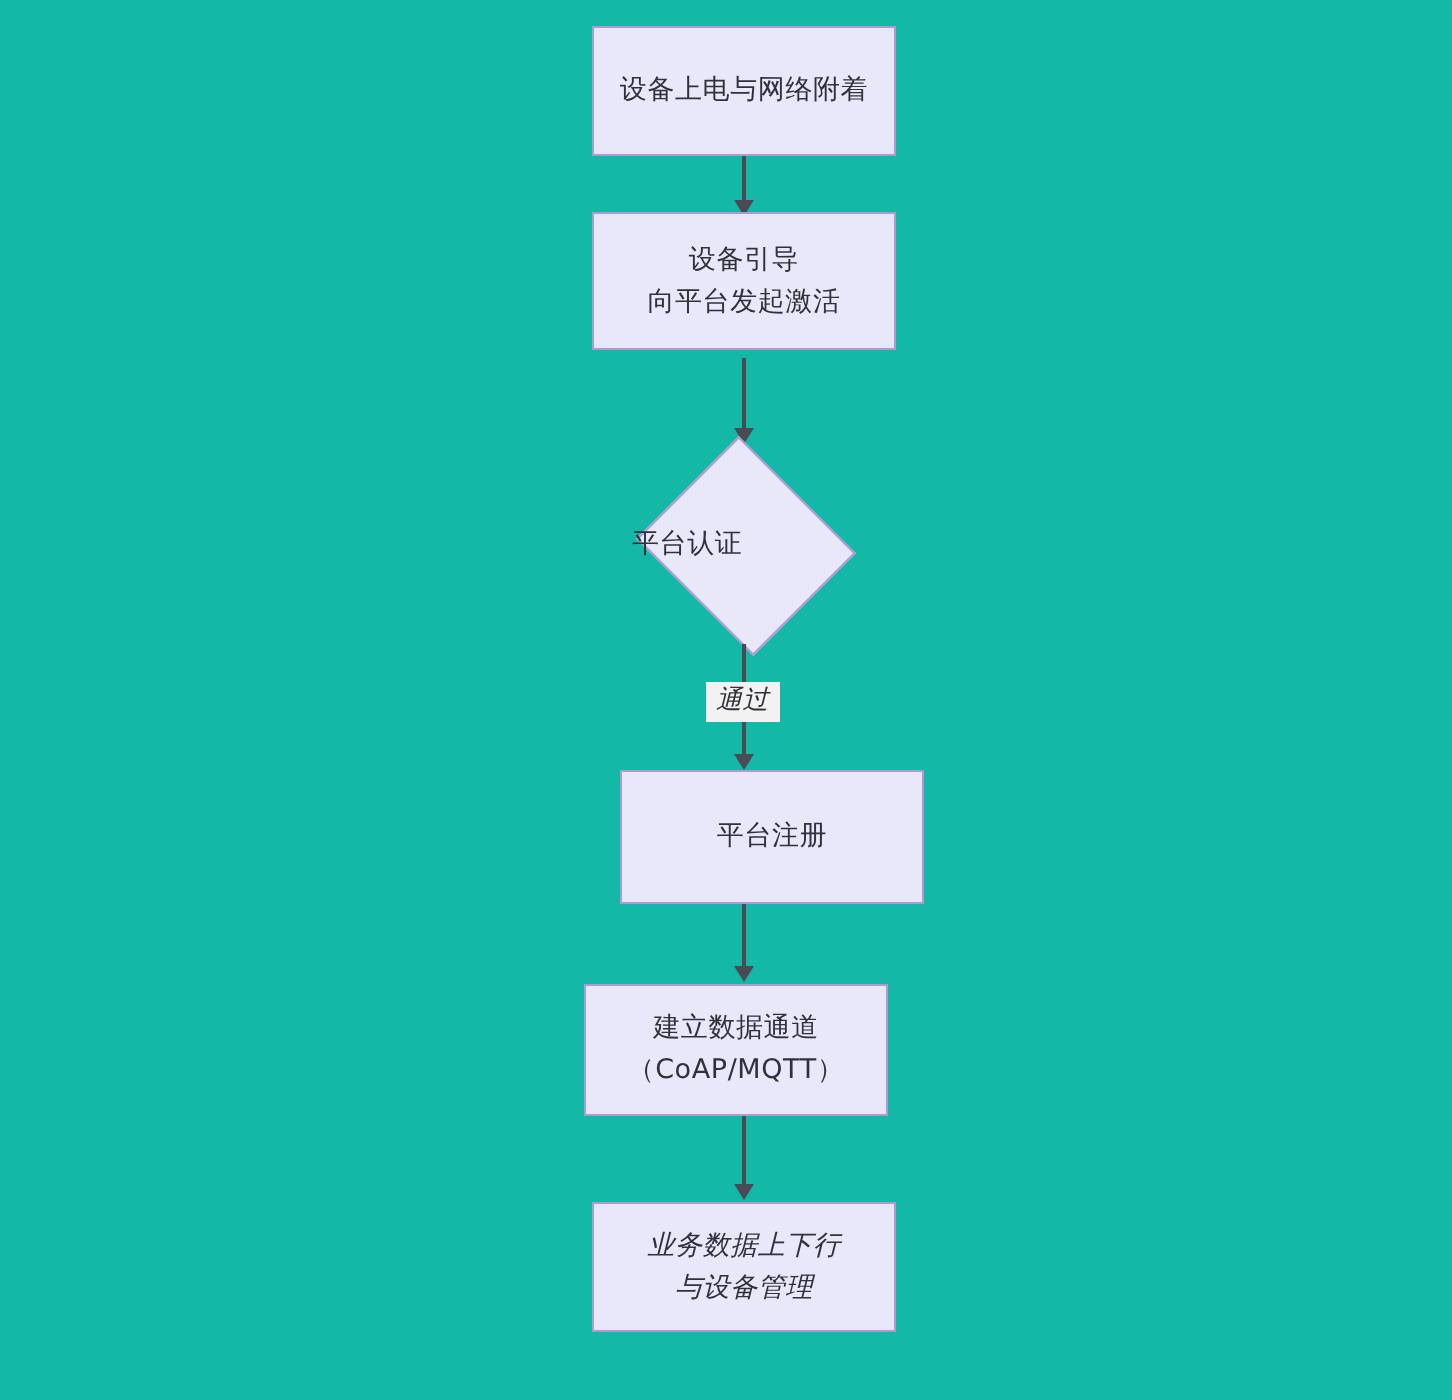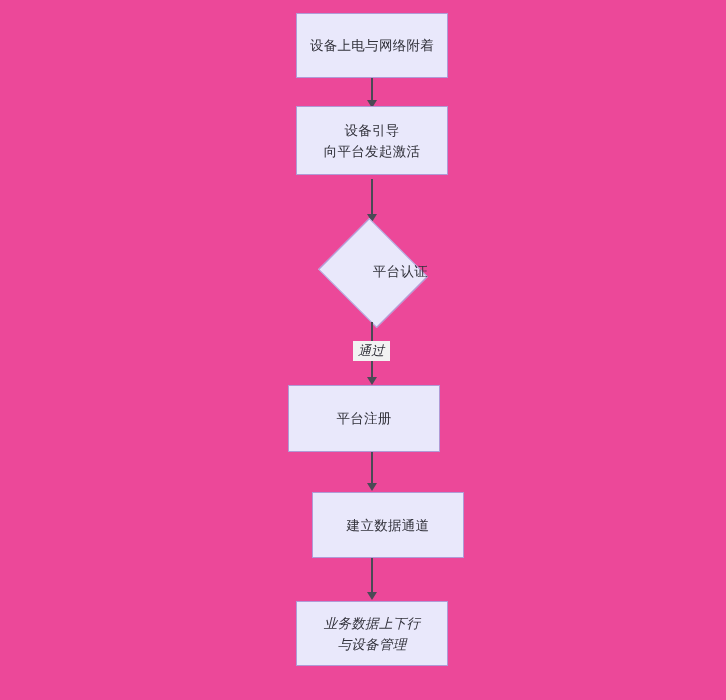--- a/index.html
+++ b/index.html
@@ -11,21 +11,21 @@
     width: 726px;
     height: 700px;
     font-family: "DejaVu Sans", "Liberation Sans", sans-serif;
     overflow: hidden;
   }
 
   #flowchart {
     position: relative;
     width: 726px;
     height: 700px;
-    background: #ec4899;
+    background: #14b8a6;
   }
 
   
   .node {
     position: absolute;
     box-sizing: border-box;
     display: flex;
     flex-direction: column;
     align-items: center;
     justify-content: center;
@@ -42,21 +42,21 @@
   .node .line {
     display: block;
   }
 
   
   .decision {
     position: absolute;
     box-sizing: border-box;
     display: flex;
     align-items: center;
-    justify-content: flex-end;
+    justify-content: flex-start;
   }
   .decision .diamond-shape {
     position: absolute;
     left: 50%;
     top: 50%;
     width: 72px;
     height: 72px;
     margin-left: -36px;
     margin-top: -36px;
     background: #e9e8fb;
@@ -122,29 +122,30 @@
 
   <div class="decision" style="left:316px; top:222px; width:112px; height:100px;">
     <div class="diamond-shape"></div>
     <span class="diamond-label">平台认证</span>
   </div>
 
   <div class="connector" style="left:371.3px; top:322px; height:58px;"></div>
   <div class="edge-label" style="left:353px; top:341px;">通过</div>
   <div class="arrowhead" style="left:367px; top:377px;"></div>
 
-  <div class="node" style="left:288px; top:385px; width:152px; height:67px;">
+  <div class="node" style="left:310px; top:385px; width:152px; height:67px;">
     <span class="line">平台注册</span>
   </div>
 
   <div class="connector" style="left:371.3px; top:452px; height:32px;"></div>
   <div class="arrowhead" style="left:367px; top:483px;"></div>
 
-  <div class="node" style="left:312px; top:492px; width:152px; height:66px;">
+  <div class="node" style="left:292px; top:492px; width:152px; height:66px;">
     <span class="line">建立数据通道</span>
+    <span class="line">（CoAP/MQTT）</span>
   </div>
 
   <div class="connector" style="left:371.3px; top:558px; height:35px;"></div>
   <div class="arrowhead" style="left:367px; top:592px;"></div>
 
   <div class="node" style="left:296px; top:601px; width:152px; height:65px;font-style:italic;">
     <span class="line">业务数据上下行</span>
     <span class="line">与设备管理</span>
   </div>
 

